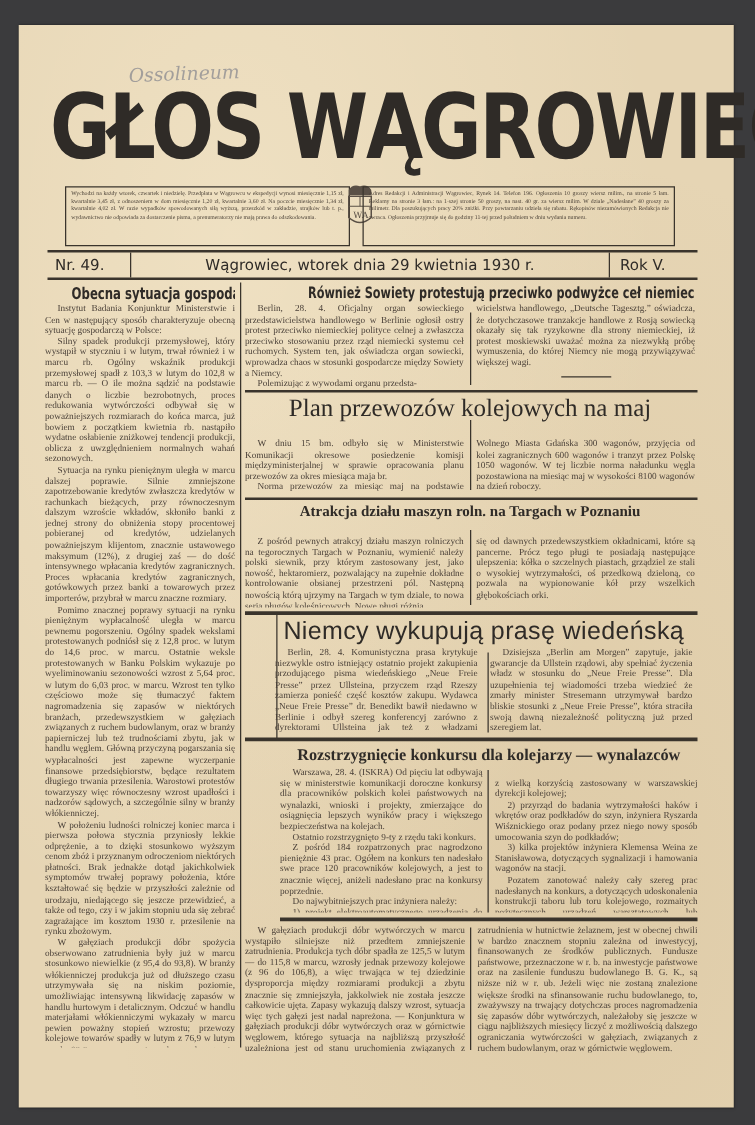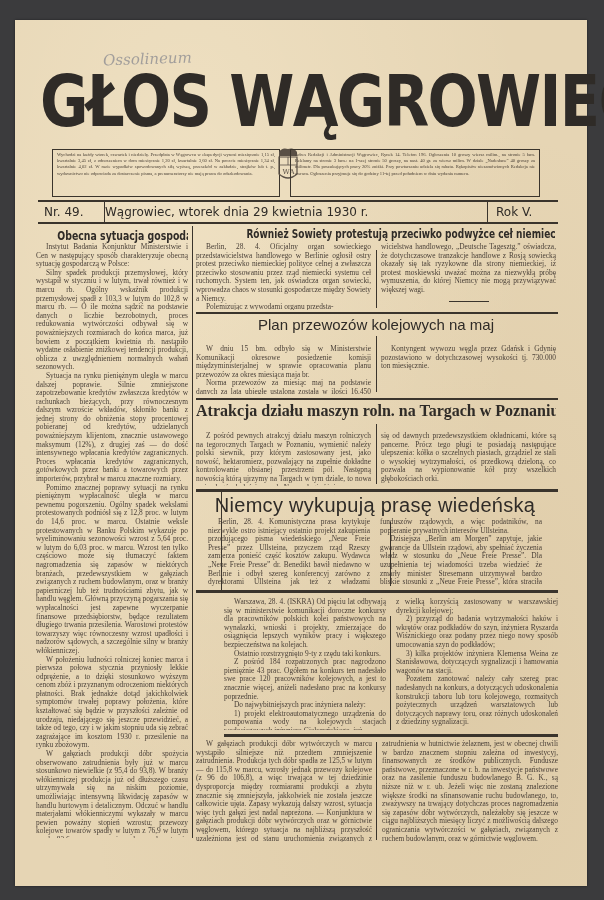--- a/index.html
+++ b/index.html
@@ -8,21 +8,21 @@
     background-image:radial-gradient(ellipse at 30% 20%, rgba(255,245,220,0.35), transparent 60%),radial-gradient(ellipse at 80% 80%, rgba(180,150,100,0.15), transparent 60%);
     box-shadow:0 0 2px rgba(0,0,0,.5);}
   .sig{position:absolute;left:88px;top:30px;font-family:"DejaVu Serif",serif;font-style:italic;color:#8a8a90;font-size:15px;opacity:.75;transform:rotate(-2deg);}
   .masthead{position:absolute;left:40px;top:62px;width:500px;height:78px;text-align:center;font-family:"DejaVu Sans",sans-serif;font-weight:bold;font-size:72px;letter-spacing:-2px;color:#2f2b27;transform:scaleX(0.82);transform-origin:left top;white-space:nowrap;line-height:78px;width:610px;}
   .infobox{position:absolute;border:1.5px solid #3a342c;font-size:4.6px;line-height:6.2px;color:#4a4036;padding:2px 4px;text-align:justify;}
   .infobox.left{left:52px;top:149px;width:218px;height:42px;}
   .infobox.right{left:290px;top:149px;width:240px;height:42px;}
   .crest{position:absolute;left:276px;top:146px;width:24px;height:38px;}
   .dateline{position:absolute;left:38px;top:200px;width:520px;height:20px;border-top:2px solid #3a342c;border-bottom:2px solid #3a342c;font-family:"DejaVu Sans",sans-serif;font-size:12px;color:#2f2b27;display:flex;align-items:center;}
   .dateline .nr{width:60px;padding-left:6px;border-right:1.5px solid #3a342c;height:100%;display:flex;align-items:center;text-align:right;}
-  .dateline .dt{flex:1;text-align:left;}
+  .dateline .dt{flex:1;text-align:center;}
   .dateline .rok{width:62px;padding-left:8px;border-left:1.5px solid #3a342c;height:100%;display:flex;align-items:center;}
   .col-left{position:absolute;left:36px;top:228px;width:152px;height:610px;overflow:hidden;}
   .vrule{position:absolute;width:1px;background:#3a342c;}
   .hrule{position:absolute;height:2px;background:#3a342c;}
   .h-cond{font-family:"DejaVu Sans",sans-serif;font-weight:bold;color:#2f2b27;text-align:center;transform:scaleX(0.72);transform-origin:center top;white-space:nowrap;}
   .body{font-size:7.4px;line-height:8.6px;color:#4a4038;text-align:justify;text-indent:10px;margin:0;hyphens:auto;}
   .article{position:absolute;}
   .cols2{display:flex;gap:10px;}
   .cols2 > div{flex:1;}
   .h-sans{font-family:"Liberation Sans",sans-serif;color:#2f2b27;text-align:center;white-space:nowrap;}
@@ -76,63 +76,64 @@
     </div>
     <div>
       <p class="body" style="text-indent:0">wicielstwa handlowego, „Deutsche Tagesztg.” oświadcza, że dotychczasowe tranzakcje handlowe z Rosją sowiecką okazały się tak ryzykowne dla strony niemieckiej, iż protest moskiewski uważać można za niezwykłą próbę wymuszenia, do której Niemcy nie mogą przywiązywać większej wagi.</p>
       <div class="dash"></div>
     </div>
   </div>
 </div>
 <div class="hrule" style="left:196px;top:312px;width:362px;"></div>
 
 <div class="article" style="left:196px;top:316px;width:360px;height:78px;overflow:hidden;">
-  <div class="h-sans" style="font-size:15px;">Plan przewozów kolejowych na maj</div>
+  <div class="h-sans" style="font-size:20px;font-family:Liberation Serif, serif;">Plan przewozów kolejowych na maj</div>
   <div class="cols2" style="margin-top:12px;">
     <div>
       <p class="body">W dniu 15 bm. odbyło się w Ministerstwie Komunikacji okresowe posiedzenie komisji międzyministerjalnej w sprawie opracowania planu przewozów za okres miesiąca maja br.</p>
       <p class="body">Norma przewozów za miesiąc maj na podstawie danych za lata ubiegłe ustalona została w ilości 16.450 wagonów 15-tonowych średnio dziennie w dniu kalendarzowym, z tego na ładunek na P. K. P. 14.500 wagonów, naładunek w obrębie</p>
     </div>
     <div>
+      <p class="body" style="text-indent:0">Wolnego Miasta Gdańska 300 wagonów, przyjęcia od kolei zagranicznych 600 wagonów i tranzyt przez Polskę 1050 wagonów. W tej liczbie norma naładunku węgla pozostawiona na miesiąc maj w wysokości 8100 wagonów na dzień roboczy.</p>
       <p class="body">Kontyngent wywozu węgla przez Gdańsk i Gdynię pozostawiono w dotychczasowej wysokości tj. 730.000 ton miesięcznie.</p>
     </div>
   </div>
 </div>
 <div class="hrule" style="left:196px;top:398px;width:362px;"></div>
 
 <div class="article" style="left:196px;top:402px;width:360px;height:84px;overflow:hidden;">
-  <div class="h-serif" style="font-size:16px;">Atrakcja działu maszyn roln. na Targach w Poznaniu</div>
+  <div class="h-serif" style="font-size:12px;">Atrakcja działu maszyn roln. na Targach w Poznaniu</div>
   <div class="cols2" style="margin-top:12px;">
     <div>
         <p class="body">Z pośród pewnych atrakcyj działu maszyn rolniczych na tegorocznych Targach w Poznaniu, wymienić należy polski siewnik, przy którym zastosowany jest, jako nowość, hektaromierz, pozwalający na zupełnie dokładne kontrolowanie obsianej przestrzeni pól. Następną nowością którą ujrzymy na Targach w tym dziale, to nowa serja pługów koleśnicowych. Nowe pługi różnią</p>
       </div>
     <div>
       <p class="body" style="text-indent:0">się od dawnych przedewszystkiem okładnicami, które są pancerne. Prócz tego pługi te posiadają następujące ulepszenia: kółka o szczelnych piastach, grządziel ze stali o wysokiej wytrzymałości, oś przedkową dzieloną, co pozwala na wypionowanie kół przy wszelkich głębokościach orki.</p>
     </div>
   </div>
 </div>
 <div class="hrule" style="left:196px;top:489px;width:362px;height:3px;"></div>
 
 <div class="vrule" style="left:221px;top:492px;height:100px;"></div>
-<div class="article" style="left:208px;top:494px;width:334px;height:92px;overflow:hidden;">
+<div class="article" style="left:220px;top:494px;width:334px;height:92px;overflow:hidden;">
   <div class="h-sans" style="font-size:20px;letter-spacing:0.3px;">Niemcy wykupują prasę wiedeńską</div>
   <div class="cols2" style="margin-top:1px;">
     <div>
         <p class="body">Berlin, 28. 4. Komunistyczna prasa krytykuje niezwykle ostro istniejący ostatnio projekt zakupienia przodującego pisma wiedeńskiego „Neue Freie Presse” przez Ullsteina, przyczem rząd Rzeszy zamierza ponieść część kosztów zakupu. Wydawca „Neue Freie Presse” dr. Benedikt bawił niedawno w Berlinie i odbył szereg konferencyj zarówno z dyrektorami Ullsteina jak też z władzami niemieckiemi. Pisma komunistyczne uważają za wielki skandal wydawanie</p>
       </div>
     <div>
-      <p class="body" style="text-indent:0">funduszów rządowych, a więc podatników, na popieranie prywatnych interesów Ullsteina.</p>
       <p class="body">Dzisiejsza „Berlin am Morgen” zapytuje, jakie gwarancje da Ullstein rządowi, aby spełniać życzenia władz w stosunku do „Neue Freie Presse”. Dla uzupełnienia tej wiadomości trzeba wiedzieć że zmarły minister Stresemann utrzymywał bardzo bliskie stosunki z „Neue Freie Presse”, która straciła swoją dawną niezależność polityczną już przed szeregiem lat.</p>
     </div>
   </div>
 </div>
 <div class="hrule" style="left:196px;top:590px;width:362px;height:3px;"></div>
 
 <div class="article" style="left:224px;top:596px;width:334px;height:134px;overflow:hidden;">
-  <div class="cols2" style="margin-top:2px;">
+  <div class="h-serif" style="font-size:13px;">Rozstrzygnięcie konkursu dla kolejarzy — wynalazców</div>
+  <div class="cols2" style="margin-top:2px;align-items:flex-end;">
     <div>
       <p class="body">Warszawa, 28. 4. (ISKRA) Od pięciu lat odbywają się w ministerstwie komunikacji doroczne konkursy dla pracowników polskich kolei państwowych na wynalazki, wnioski i projekty, zmierzające do osiągnięcia lepszych wyników pracy i większego bezpieczeństwa na kolejach.</p>
       <p class="body">Ostatnio rozstrzygnięto 9-ty z rzędu taki konkurs.</p>
       <p class="body">Z pośród 184 rozpatrzonych prac nagrodzono pieniężnie 43 prac. Ogółem na konkurs ten nadesłało swe prace 120 pracowników kolejowych, a jest to znacznie więcej, aniżeli nadesłano prac na konkursy poprzednie.</p>
       <p class="body">Do najwybitniejszych prac inżyniera należy:</p>
       <p class="body">1) projekt elektroautomatycznego urządzenia do pompowania wody na kolejowych stacjach wodociągowych inżyniera Giełczyńskiego, już</p>
     </div>
     <div>
       <p class="body" style="text-indent:0">z wielką korzyścią zastosowany w warszawskiej dyrekcji kolejowej;</p>
       <p class="body">2) przyrząd do badania wytrzymałości haków i wkrętów oraz podkładów do szyn, inżyniera Ryszarda Wiśznickiego oraz podany przez niego nowy sposób umocowania szyn do podkładów;</p>

